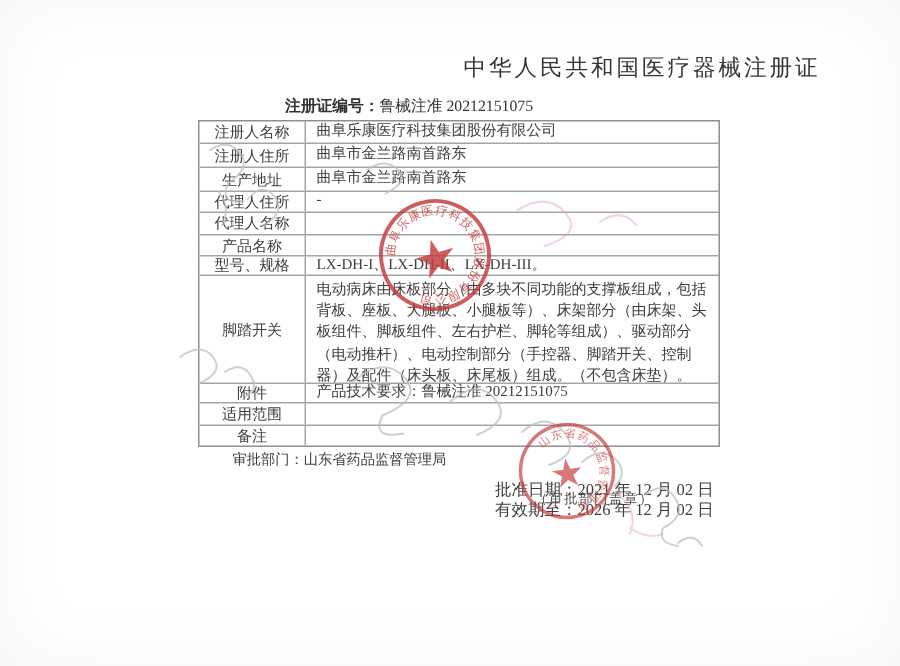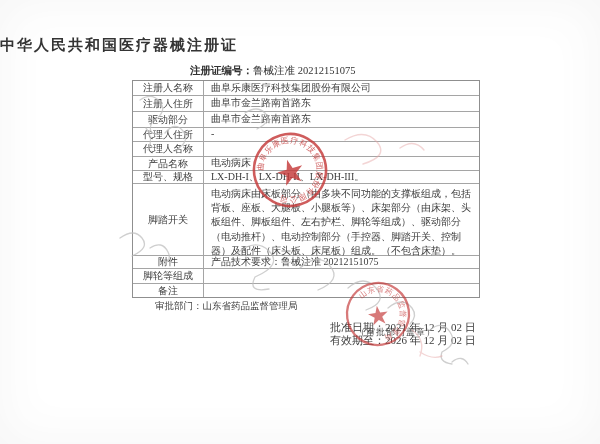--- a/index.html
+++ b/index.html
@@ -10,21 +10,21 @@
     color:#3b3b3b;
     position:relative;
     overflow:hidden;
   }
   .page{
     position:absolute;inset:0;
     box-shadow:inset 0 0 50px rgba(80,80,80,0.06);
   }
   .title{
     position:absolute;top:36px;left:0;width:547px;
-    text-align:left;font-size:15px;font-weight:700;
+    text-align:right;font-size:15px;font-weight:400;
     letter-spacing:2px;color:#343434;
   }
   .regline{
     position:absolute;top:64px;left:190px;
     font-size:10.5px;color:#333;
   }
   .regline .lbl{font-weight:700;text-align:right;}
   .cert-table{
     position:absolute;left:132px;top:80px;width:346px;
     border:1px solid #8f8f8f;
@@ -85,49 +85,48 @@
   <div class="cert-table">
     <div class="row h14">
       <div class="cell-label">注册人名称</div>
       <div class="cell-value">曲阜乐康医疗科技集团股份有限公司</div>
     </div>
     <div class="row h15">
       <div class="cell-label">注册人住所</div>
       <div class="cell-value">曲阜市金兰路南首路东</div>
     </div>
     <div class="row h15">
-      <div class="cell-label">驱动部分</div>
+      <div class="cell-label">生产地址</div>
       <div class="cell-value">曲阜市金兰路南首路东</div>
     </div>
     <div class="row h13">
       <div class="cell-label">代理人住所</div>
       <div class="cell-value">-</div>
     </div>
     <div class="row h14">
       <div class="cell-label">代理人名称</div>
       <div class="cell-value"></div>
     </div>
     <div class="row h13">
       <div class="cell-label">产品名称</div>
-      <div class="cell-value">电动病床</div>
     </div>
     <div class="row h12">
       <div class="cell-label">型号、规格</div>
       <div class="cell-value">LX-DH-I、LX-DH-II、LX-DH-III。</div>
     </div>
     <div class="row h71">
       <div class="cell-label">脚踏开关</div>
       <div class="cell-value multiline">电动病床由床板部分（由多块不同功能的支撑板组成，包括背板、座板、大腿板、小腿板等）、床架部分（由床架、头板组件、脚板组件、左右护栏、脚轮等组成）、驱动部分（电动推杆）、电动控制部分（手控器、脚踏开关、控制器）及配件（床头板、床尾板）组成。（不包含床垫）。</div>
     </div>
     <div class="row h12">
       <div class="cell-label">附件</div>
       <div class="cell-value">产品技术要求：鲁械注准 20212151075</div>
     </div>
     <div class="row h14">
-      <div class="cell-label">脚轮等组成</div>
+      <div class="cell-label">适用范围</div>
       <div class="cell-value"></div>
     </div>
     <div class="row h13">
       <div class="cell-label">备注</div>
       <div class="cell-value"></div>
     </div>
   </div>
 
   <div class="footer-left">
     <span>审批部门：</span><span>山东省药品监督管理局</span>

